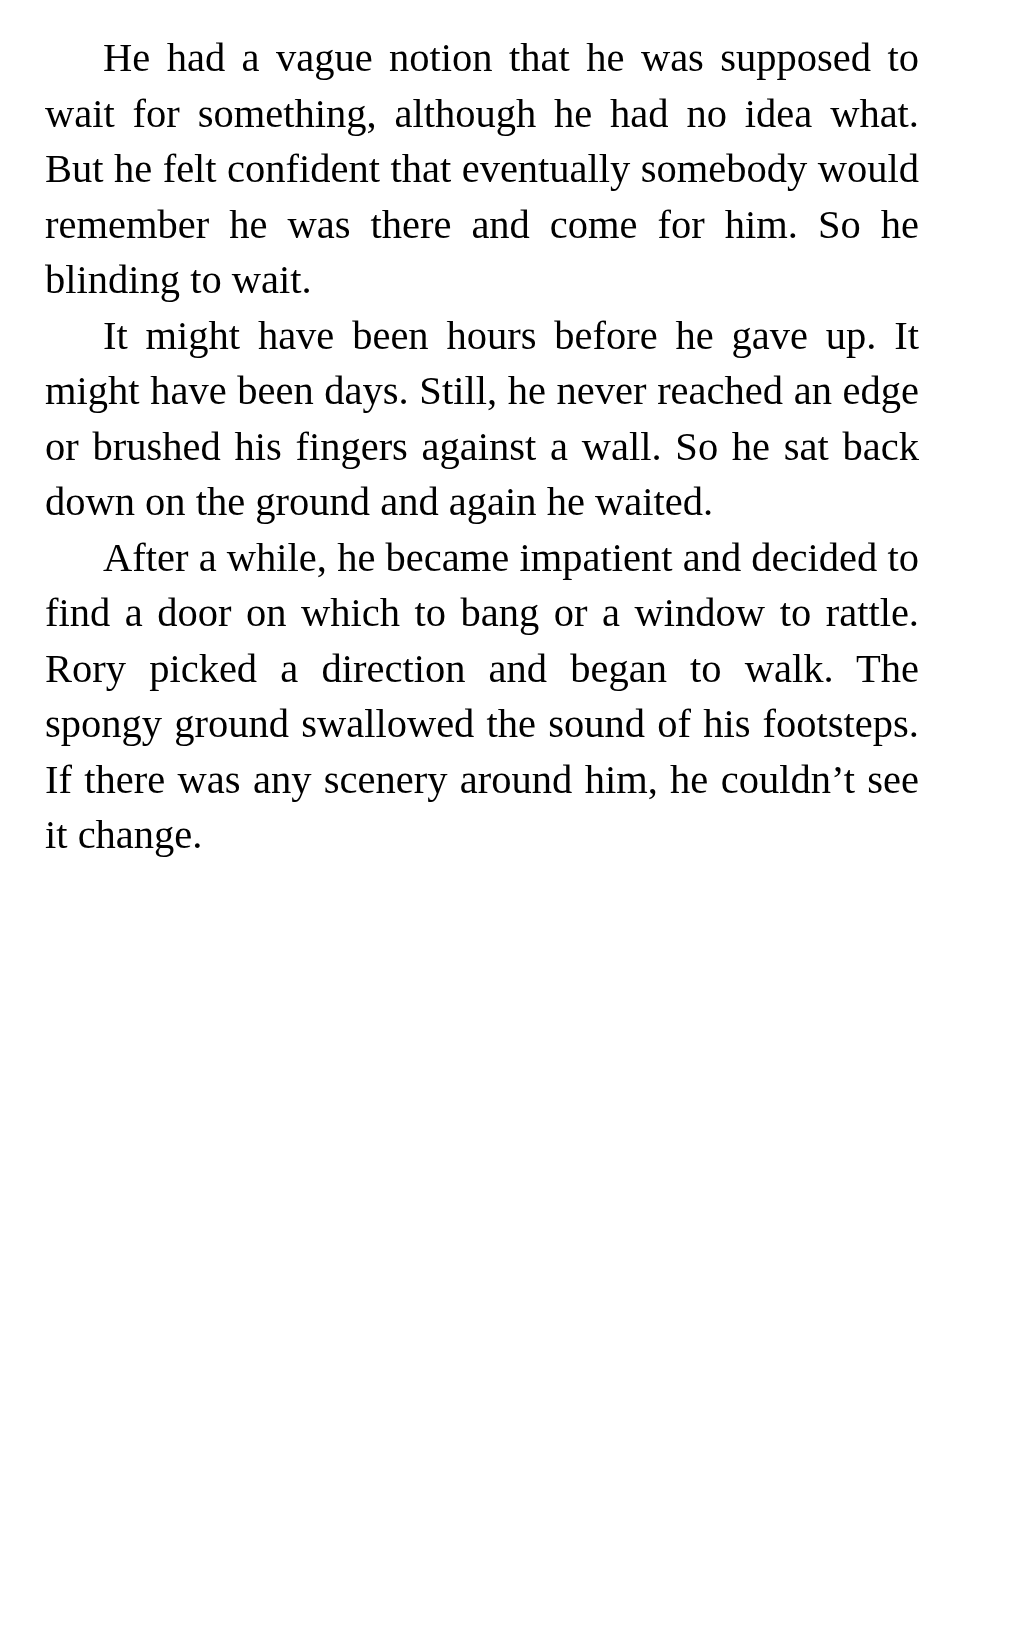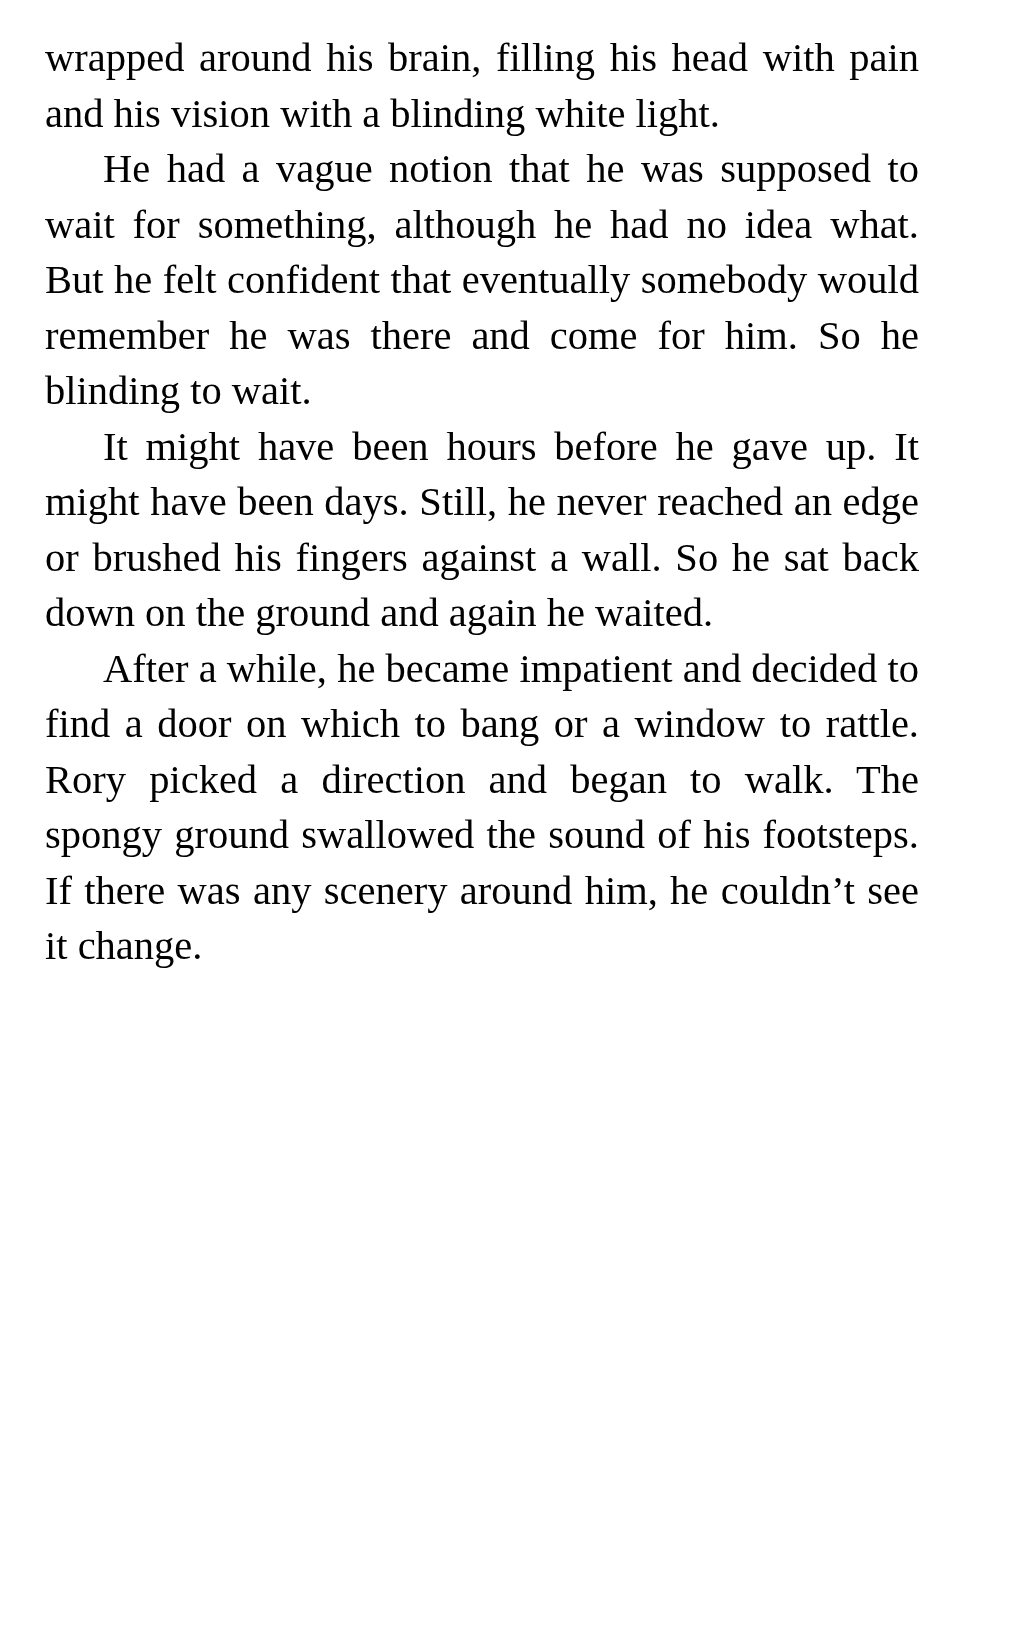--- a/index.html
+++ b/index.html
@@ -38,18 +38,17 @@
   }
   .book-text p.continuation {
     text-indent: 0;
   }
 </style>
 </head>
 <body>
 
 <div class="page">
   <div class="book-text">
-    <p class="continuation">wrapped around his brain, filling his head with pain and his vision with a blinding white light.</p>
     <p class="indented">He had a vague notion that he was supposed to wait for something, although he had no idea what. But he felt confident that eventually somebody would remember he was there and come for him. So he blinding to wait.</p>
     <p class="indented">It might have been hours before he gave up. It might have been days. Still, he never reached an edge or brushed his fingers against a wall. So he sat back down on the ground and again he waited.</p>
     <p class="indented">After a while, he became impatient and decided to find a door on which to bang or a window to rattle. Rory picked a direction and began to walk. The spongy ground swallowed the sound of his footsteps. If there was any scenery around him, he couldn’t see it change.</p>
   </div>
 </div>
 
 </body></html>

